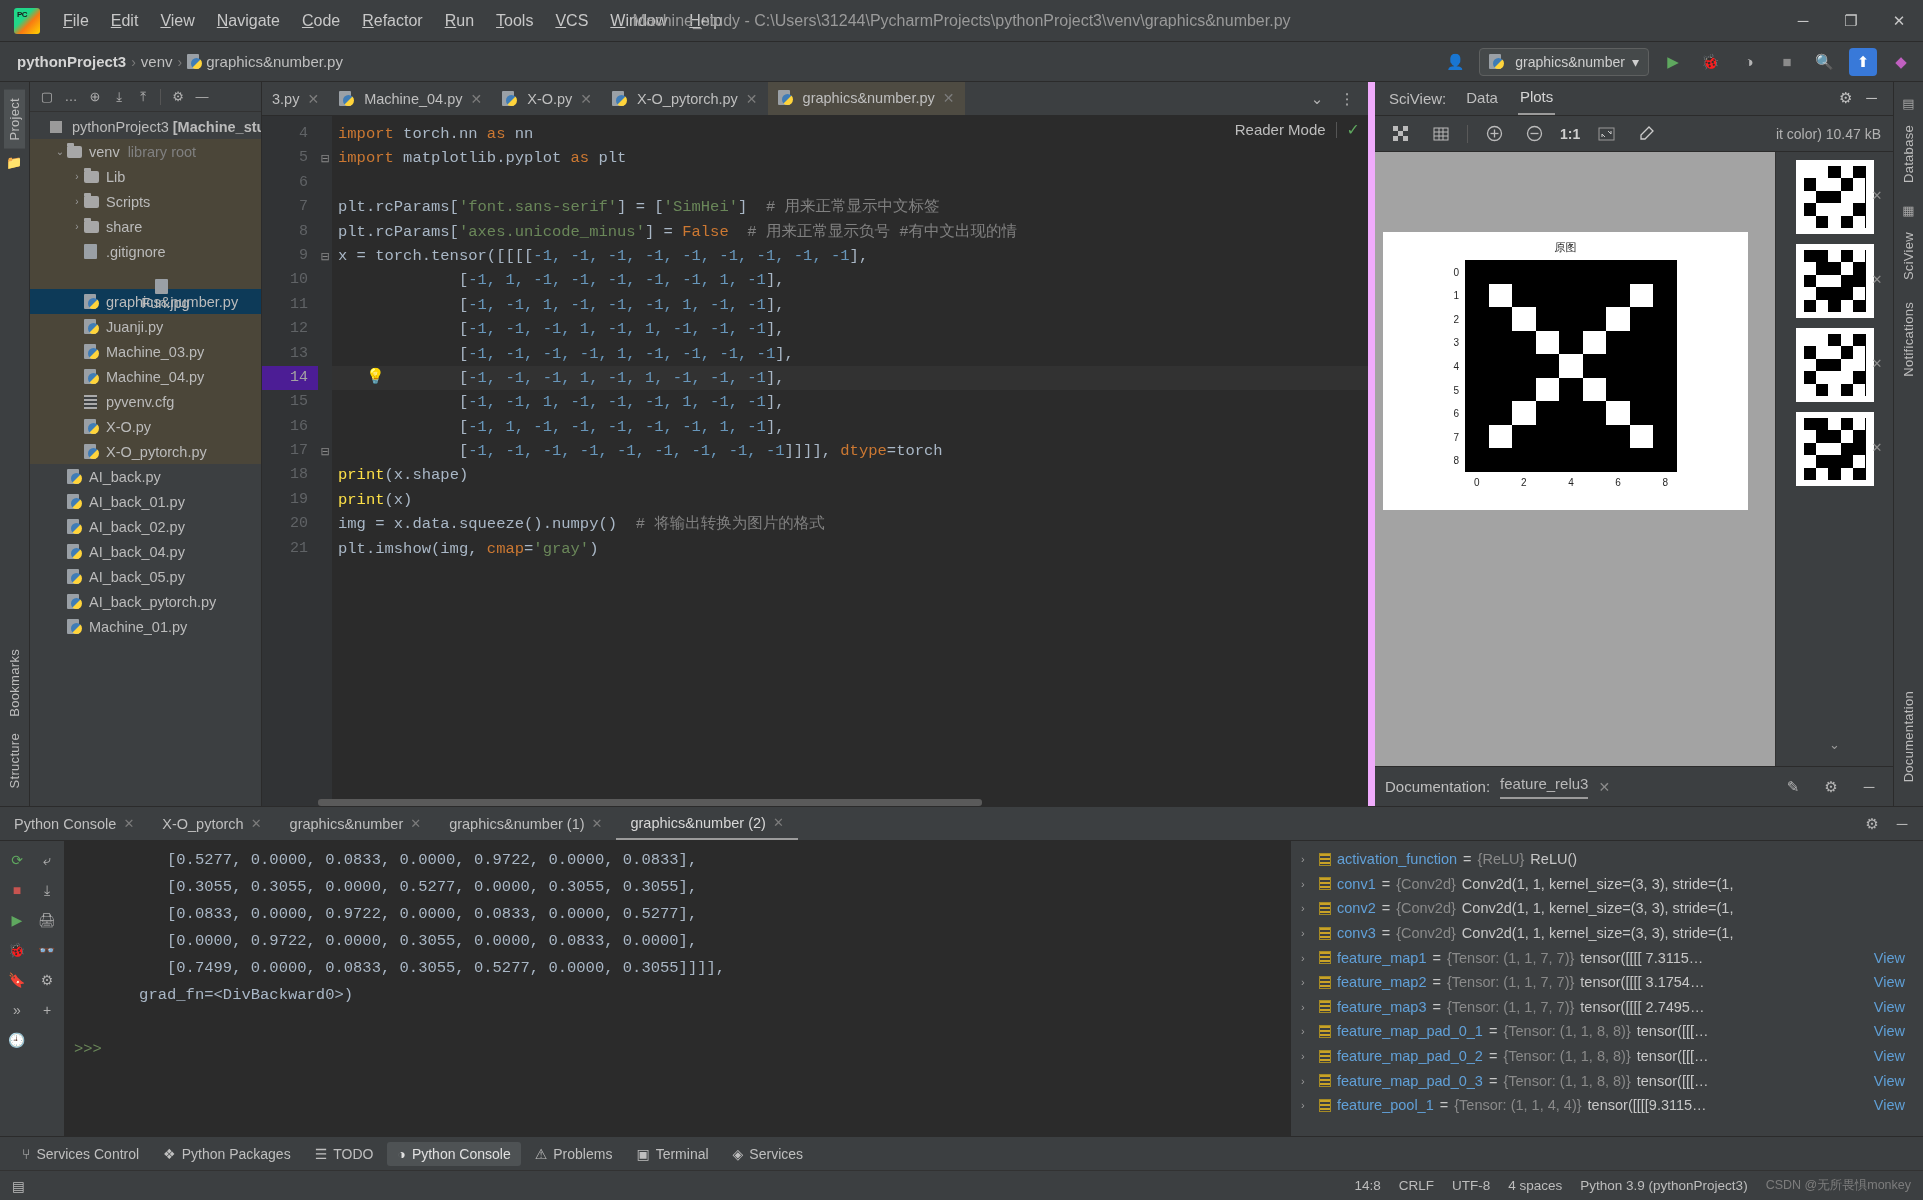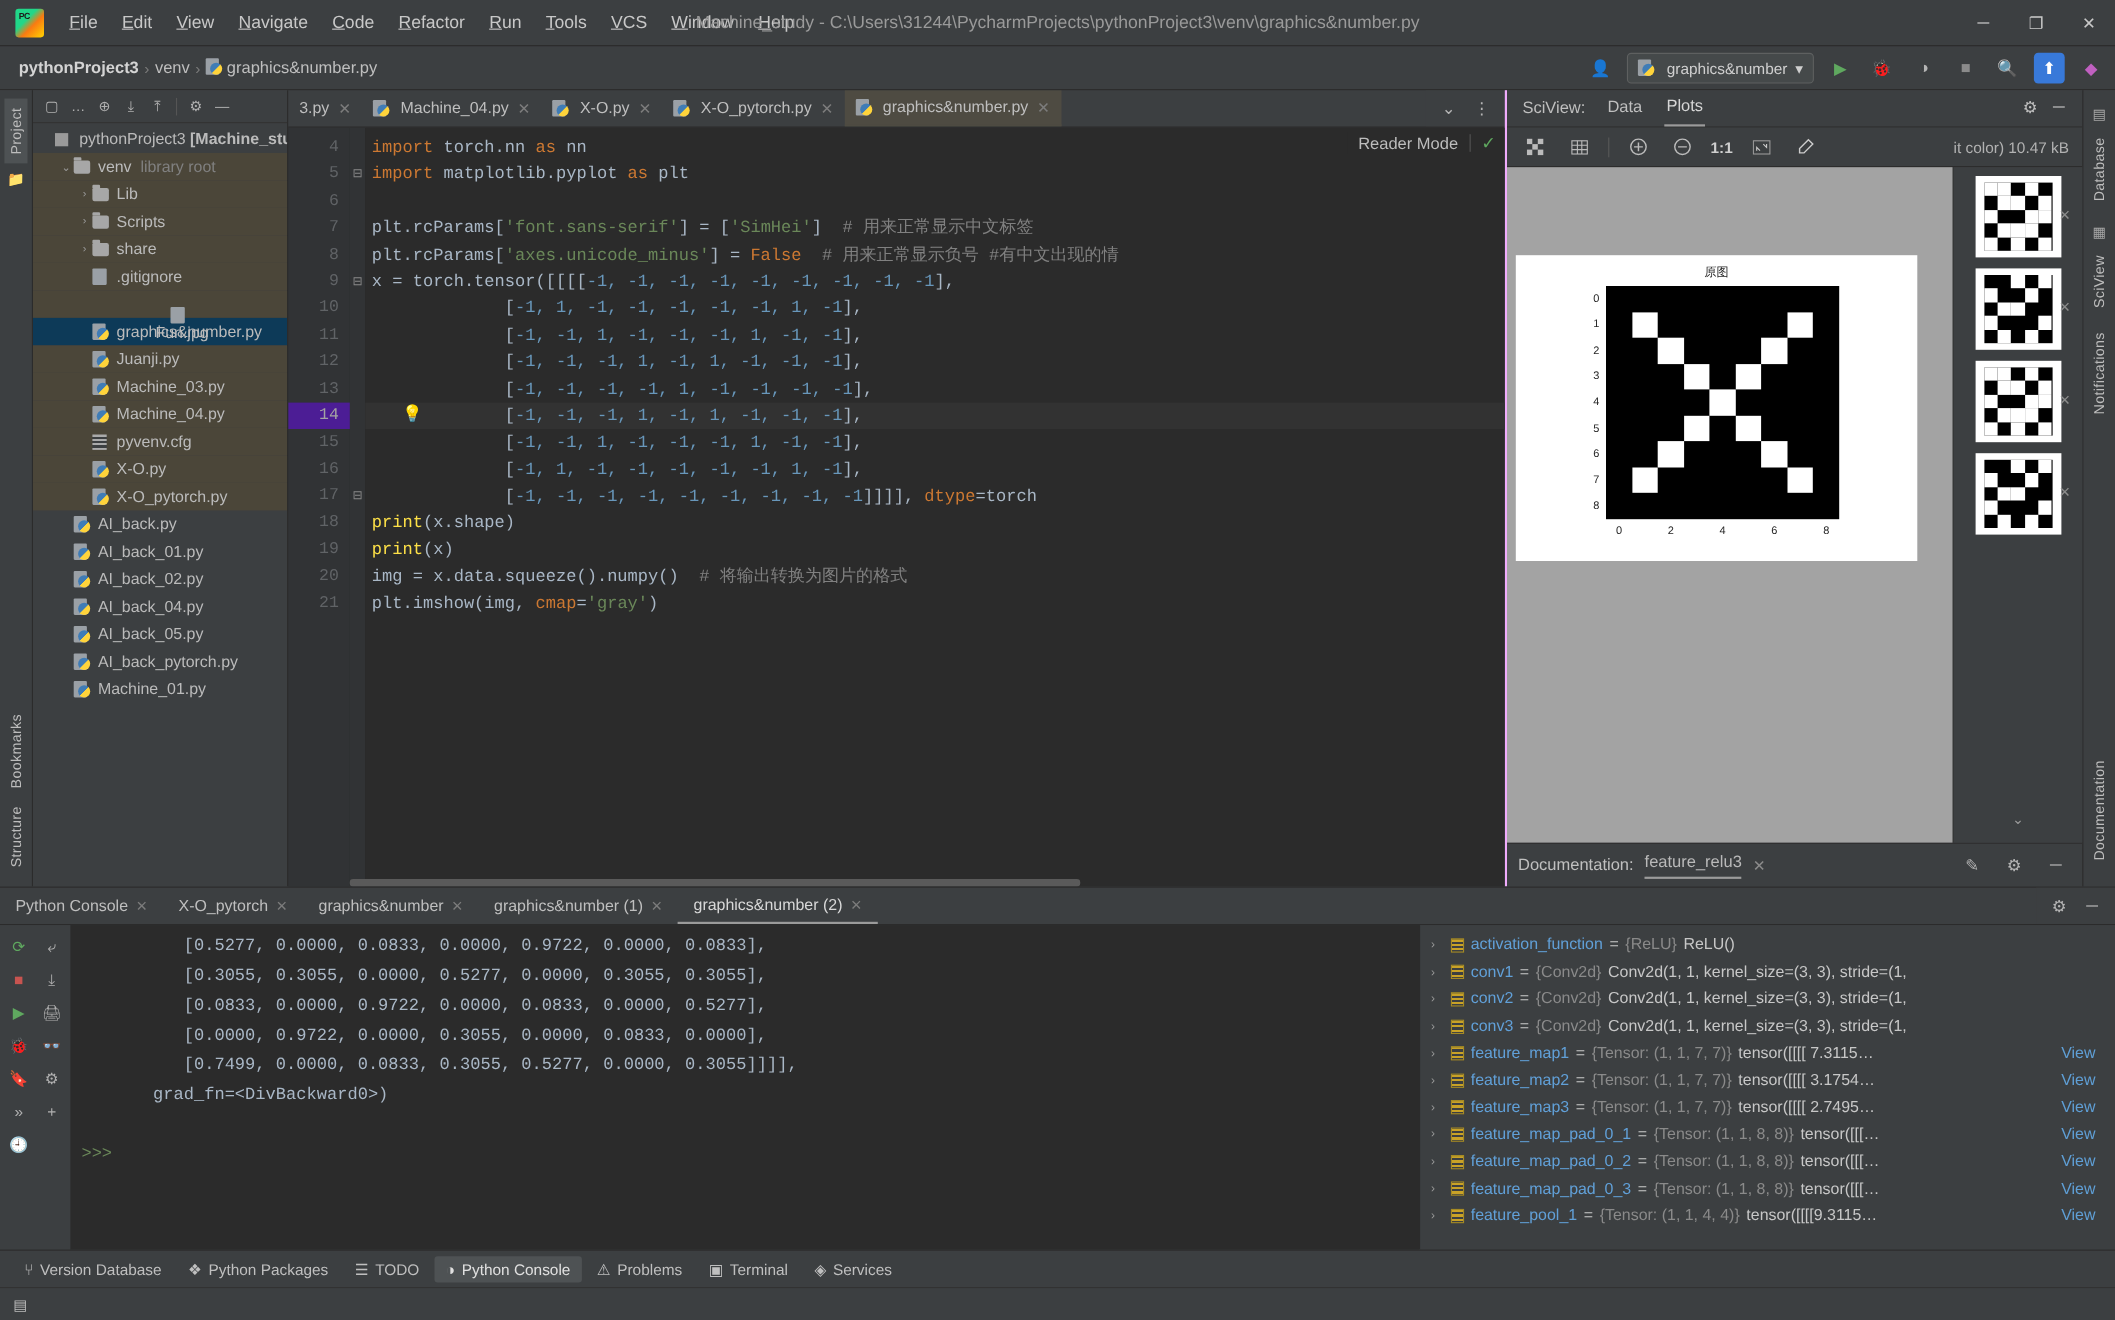--- a/index.html
+++ b/index.html
@@ -159,21 +159,21 @@
   }
   .chk { color: #5fa85f; font-size: 16px; }
   .codescroll {
     position:absolute; left: 0; right: 0; bottom: 0; height: 7px; background: transparent;
   }
   .codescroll .thumb { height: 7px; background: #5a5a5a; border-radius:3px; margin-left:56px; width: 60%; }
 
   
   .sciview {
     width: 525px; flex: 0 0 525px; background: #3c3f41; display: flex; flex-direction: column;
-    border-left: 2px solid #f0abfc;
+    border-left: 7px solid #f0abfc;
   }
   .sv-tabs { height: 34px; flex:0 0 34px; display: flex; align-items: center; gap: 18px; padding: 0 14px;
     font-size: 15px; color: #bfbfbf; border-bottom: 1px solid #2b2b2b;}
   .sv-tabs .lbl { color: #bfbfbf; }
   .sv-tabs .tb { padding: 6px 2px 8px; }
   .sv-tabs .tb.active { border-bottom: 2px solid #9b9b9b; color: #d6d6d6; }
   .sv-toolbar {
     height: 36px; flex: 0 0 36px; display: flex; align-items: center; gap: 12px;
     padding: 0 12px; background: #3c3f41; border-bottom: 1px solid #2b2b2b;
   }
@@ -920,21 +920,21 @@
             <span class="vval">tensor([[[[9.3115…</span>
             <span class="vview">View</span>
           </div>
         </div>
     </div>
   </div>
 
   <div class="toolwin" id="toolwin">
       <div class="twbtn">
         <span>⑂</span>
-        <span>Version Database</span>
+        <span>Services Control</span>
       </div>
       <div class="twbtn">
         <span>❖</span>
         <span>Python Packages</span>
       </div>
       <div class="twbtn">
         <span>☰</span>
         <span>TODO</span>
       </div>
       <div class="twbtn active">
@@ -950,14 +950,22 @@
         <span>Terminal</span>
       </div>
       <div class="twbtn">
         <span>◈</span>
         <span>Services</span>
       </div>
     </div>
 
   <div class="statusbar">
     <span>▤</span>
+    <span class="right">
+      <span>14:8</span>
+      <span>CRLF</span>
+      <span>UTF-8</span>
+      <span>4 spaces</span>
+      <span>Python 3.9 (pythonProject3)</span>
+      <span class="watermark">CSDN @无所畏惧monkey</span>
+    </span>
   </div>
 </div>
 
 </body></html>

